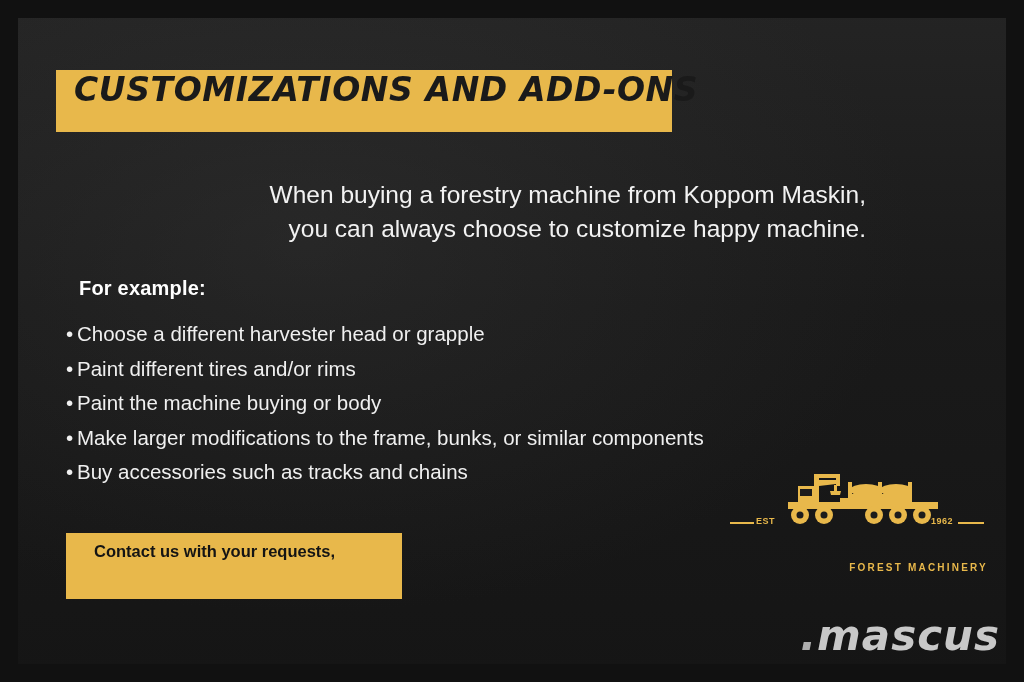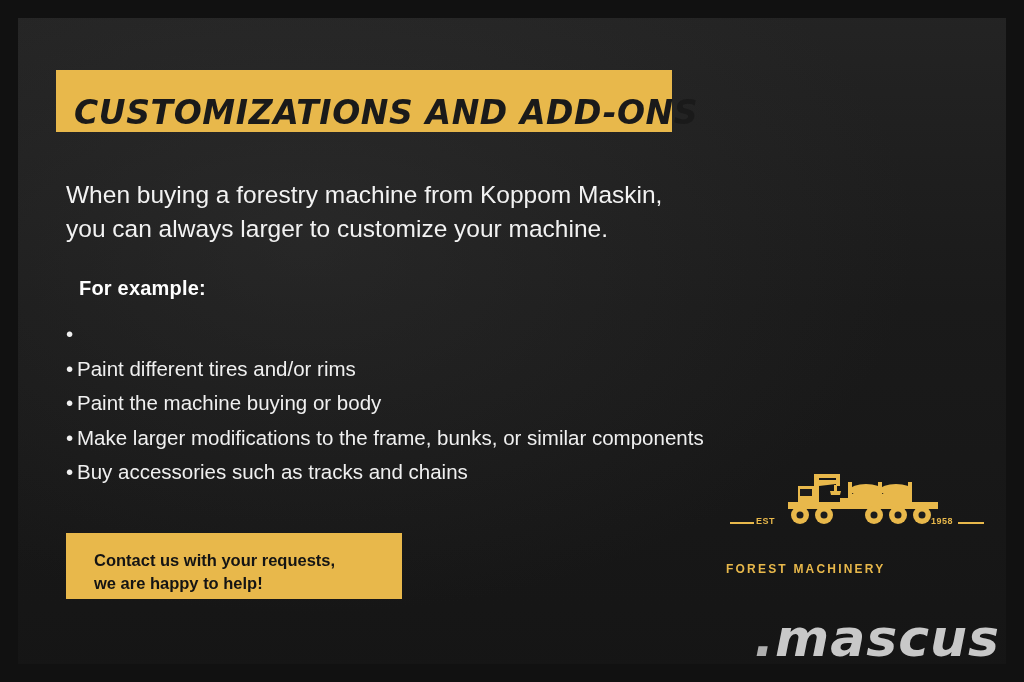--- a/index.html
+++ b/index.html
@@ -36,21 +36,21 @@
   }
 
   .title-banner {
     position: absolute;
     left: 56px;
     top: 70px;
     width: 616px;
     height: 62px;
     background: #e8b84b;
     display: flex;
-    align-items: flex-end;
+    align-items: flex-start;
     padding-left: 18px;
     box-sizing: border-box;
   }
   .title-banner span {
     font-family: "DejaVu Sans", sans-serif;
     font-weight: bold;
     font-style: italic;
     font-size: 33px;
     letter-spacing: 0.6px;
     color: #1a1a1a;
@@ -60,21 +60,21 @@
   .intro {
     position: absolute;
     left: 66px;
     top: 178px;
     width: 800px;
     color: #f2f2f2;
     font-size: 24.5px;
     line-height: 34px;
     font-family: "Liberation Sans", sans-serif;
   }
-  .intro div { white-space: nowrap; }
+  .intro div { white-space: nowrap; text-align: right; }
 
   .example-label {
     position: absolute;
     left: 79px;
     top: 277px;
     color: #ffffff;
     font-size: 20px;
     font-weight: bold;
     letter-spacing: 0.2px;
   }
@@ -100,21 +100,21 @@
   }
 
   .cta {
     position: absolute;
     left: 66px;
     top: 533px;
     width: 336px;
     height: 66px;
     background: #e8b84b;
     box-sizing: border-box;
-    padding: 16px 0 0 28px;
+    padding: 7px 0 0 28px;
     color: #141414;
     font-weight: bold;
     font-size: 16.5px;
     line-height: 23px;
   }
   .cta div { white-space: nowrap; }
 
   
   .logo {
     position: absolute;
@@ -142,22 +142,22 @@
     font-size: 28px;
     color: #e8b84b;
     letter-spacing: 0.5px;
     white-space: nowrap;
   }
   .logo .sub {
     position: absolute;
     left: 0;
     top: 90px;
     width: 262px;
-    text-align: left;
-    font-size: 12px;
+    text-align: right;
+    font-size: 10px;
     letter-spacing: 2.2px;
     color: #e8b84b;
     font-weight: bold;
     white-space: nowrap;
   }
   .logo .est-left, .logo .est-right {
     position: absolute;
     top: 44px;
     font-size: 9px;
     font-weight: bold;
@@ -172,25 +172,25 @@
     height: 2px;
     background: #e8b84b;
   }
   .logo .rule-left  { left: 4px;  width: 24px; }
   .logo .rule-right { left: 232px; width: 26px; }
 
   
   .mascus {
     position: absolute;
     right: 24px;
-    bottom: 14px;
+    bottom: 22px;
     font-family: "DejaVu Sans", sans-serif;
     font-weight: bold;
     font-style: italic;
-    font-size: 52px;
+    font-size: 42px;
     letter-spacing: 1px;
     color: #d8d8d8;
     opacity: 0.92;
     white-space: nowrap;
     text-align: center;
   }
   .mascus .dot { color: #bdbdbd; }
 </style>
 </head>
 <body>
@@ -198,28 +198,29 @@
 <div id="page">
 
   <div class="outer-frame"></div>
 
   <div class="title-banner">
     <span>CUSTOMIZATIONS AND ADD-ONS</span>
   </div>
 
   <div class="intro">
     <div>When buying a forestry machine from Koppom Maskin,</div>
-    <div>you can always larger to customize your machine.</div>
+    <div>you can always choose to customize happy machine.</div>
   </div>
 
   <div class="example-label">For example:</div>
 
   <div class="bullets">
     <div class="bullet">
       <span class="dot">•</span>
+      <span>Choose a different harvester head or grapple</span>
     </div>
     <div class="bullet">
       <span class="dot">•</span>
       <span>Paint different tires and/or rims</span>
     </div>
     <div class="bullet">
       <span class="dot">•</span>
       <span>Paint the machine buying or body</span>
     </div>
     <div class="bullet">
@@ -227,21 +228,20 @@
       <span>Make larger modifications to the frame, bunks, or similar components</span>
     </div>
     <div class="bullet">
       <span class="dot">•</span>
       <span>Buy accessories such as tracks and chains</span>
     </div>
   </div>
 
   <div class="cta">
     <div>Contact us with your requests,</div>
-    <div>we are happy to help!</div>
   </div>
 
   <div class="logo">
     <svg class="machine" viewBox="0 0 170 56">
       <g fill="#e8b84b">
 
         <rect x="36" y="2" width="5" height="30"></rect>
         <rect x="36" y="2" width="26" height="4"></rect>
         <rect x="58" y="2" width="4" height="12"></rect>
         <polygon points="41,8 58,8 58,12 41,14"></polygon>
@@ -269,21 +269,21 @@
         <circle cx="96" cy="43" r="3.5" fill="#1c1c1c"></circle>
         <circle cx="120" cy="43" r="9"></circle>
         <circle cx="120" cy="43" r="3.5" fill="#1c1c1c"></circle>
         <circle cx="144" cy="43" r="9"></circle>
         <circle cx="144" cy="43" r="3.5" fill="#1c1c1c"></circle>
       </g>
     </svg>
     <div class="rule-left"></div>
     <div class="rule-right"></div>
     <div class="est-left">EST</div>
-    <div class="est-right">1958</div>
+    <div class="est-right">1962</div>
     <div class="sub">FOREST MACHINERY</div>
   </div>
 
   <div class="mascus">
     <span class="dot">.</span><span>mascus</span>
   </div>
 
 </div>
 
 </body></html>

